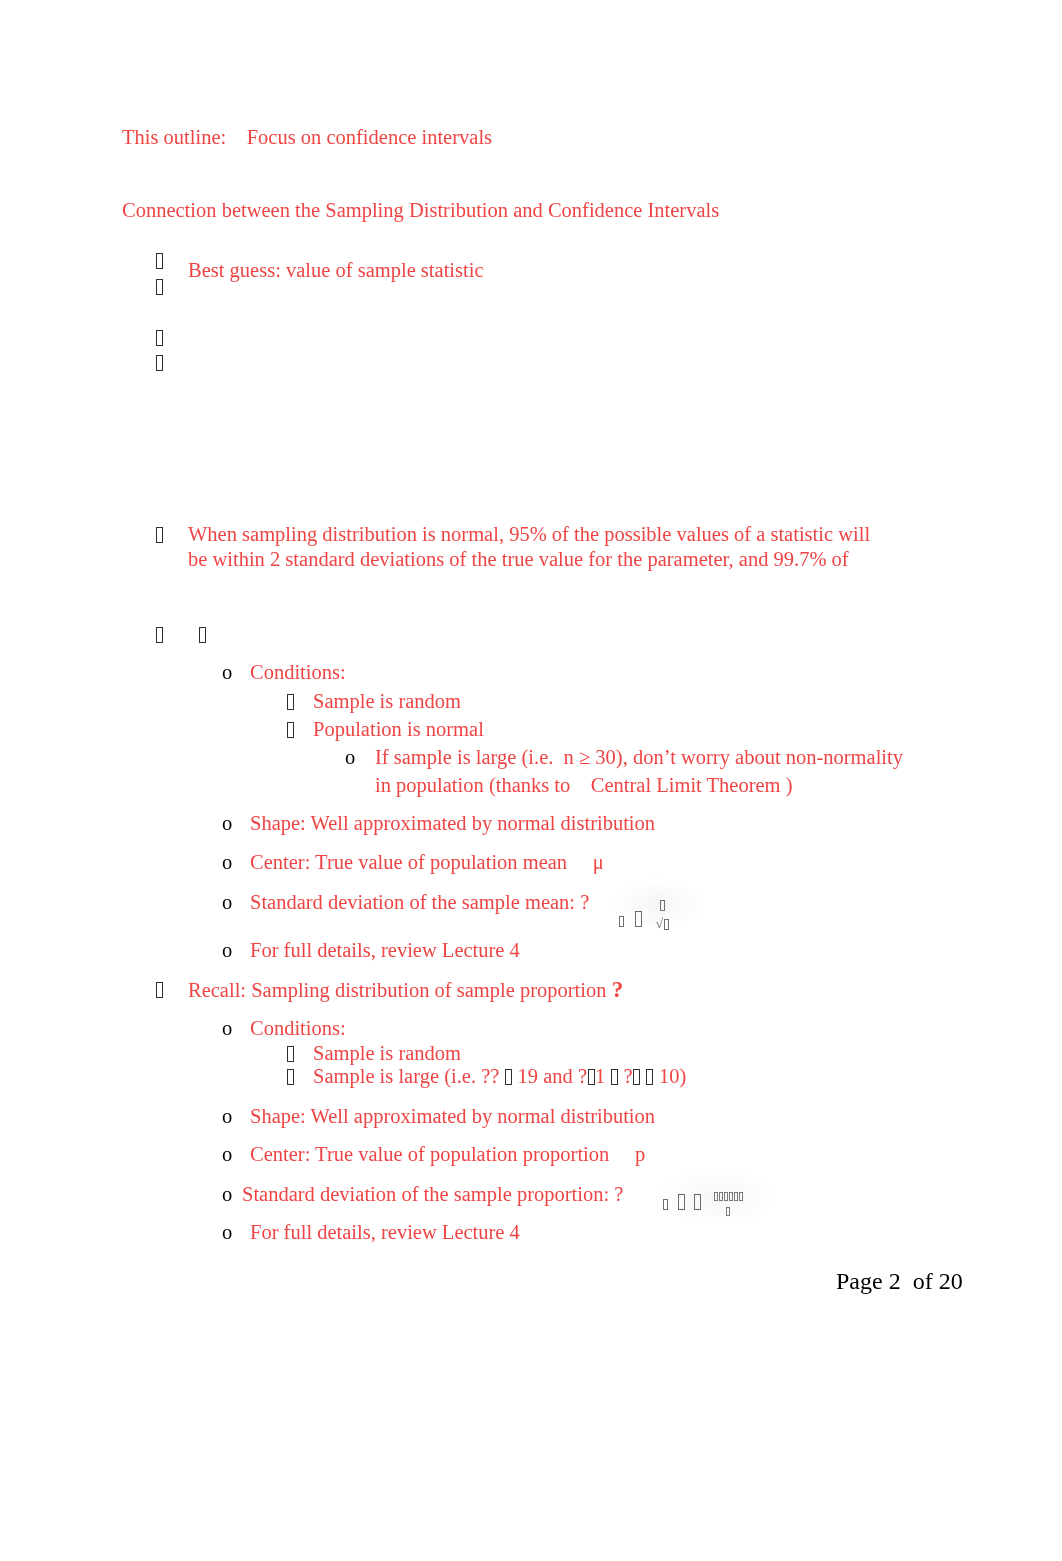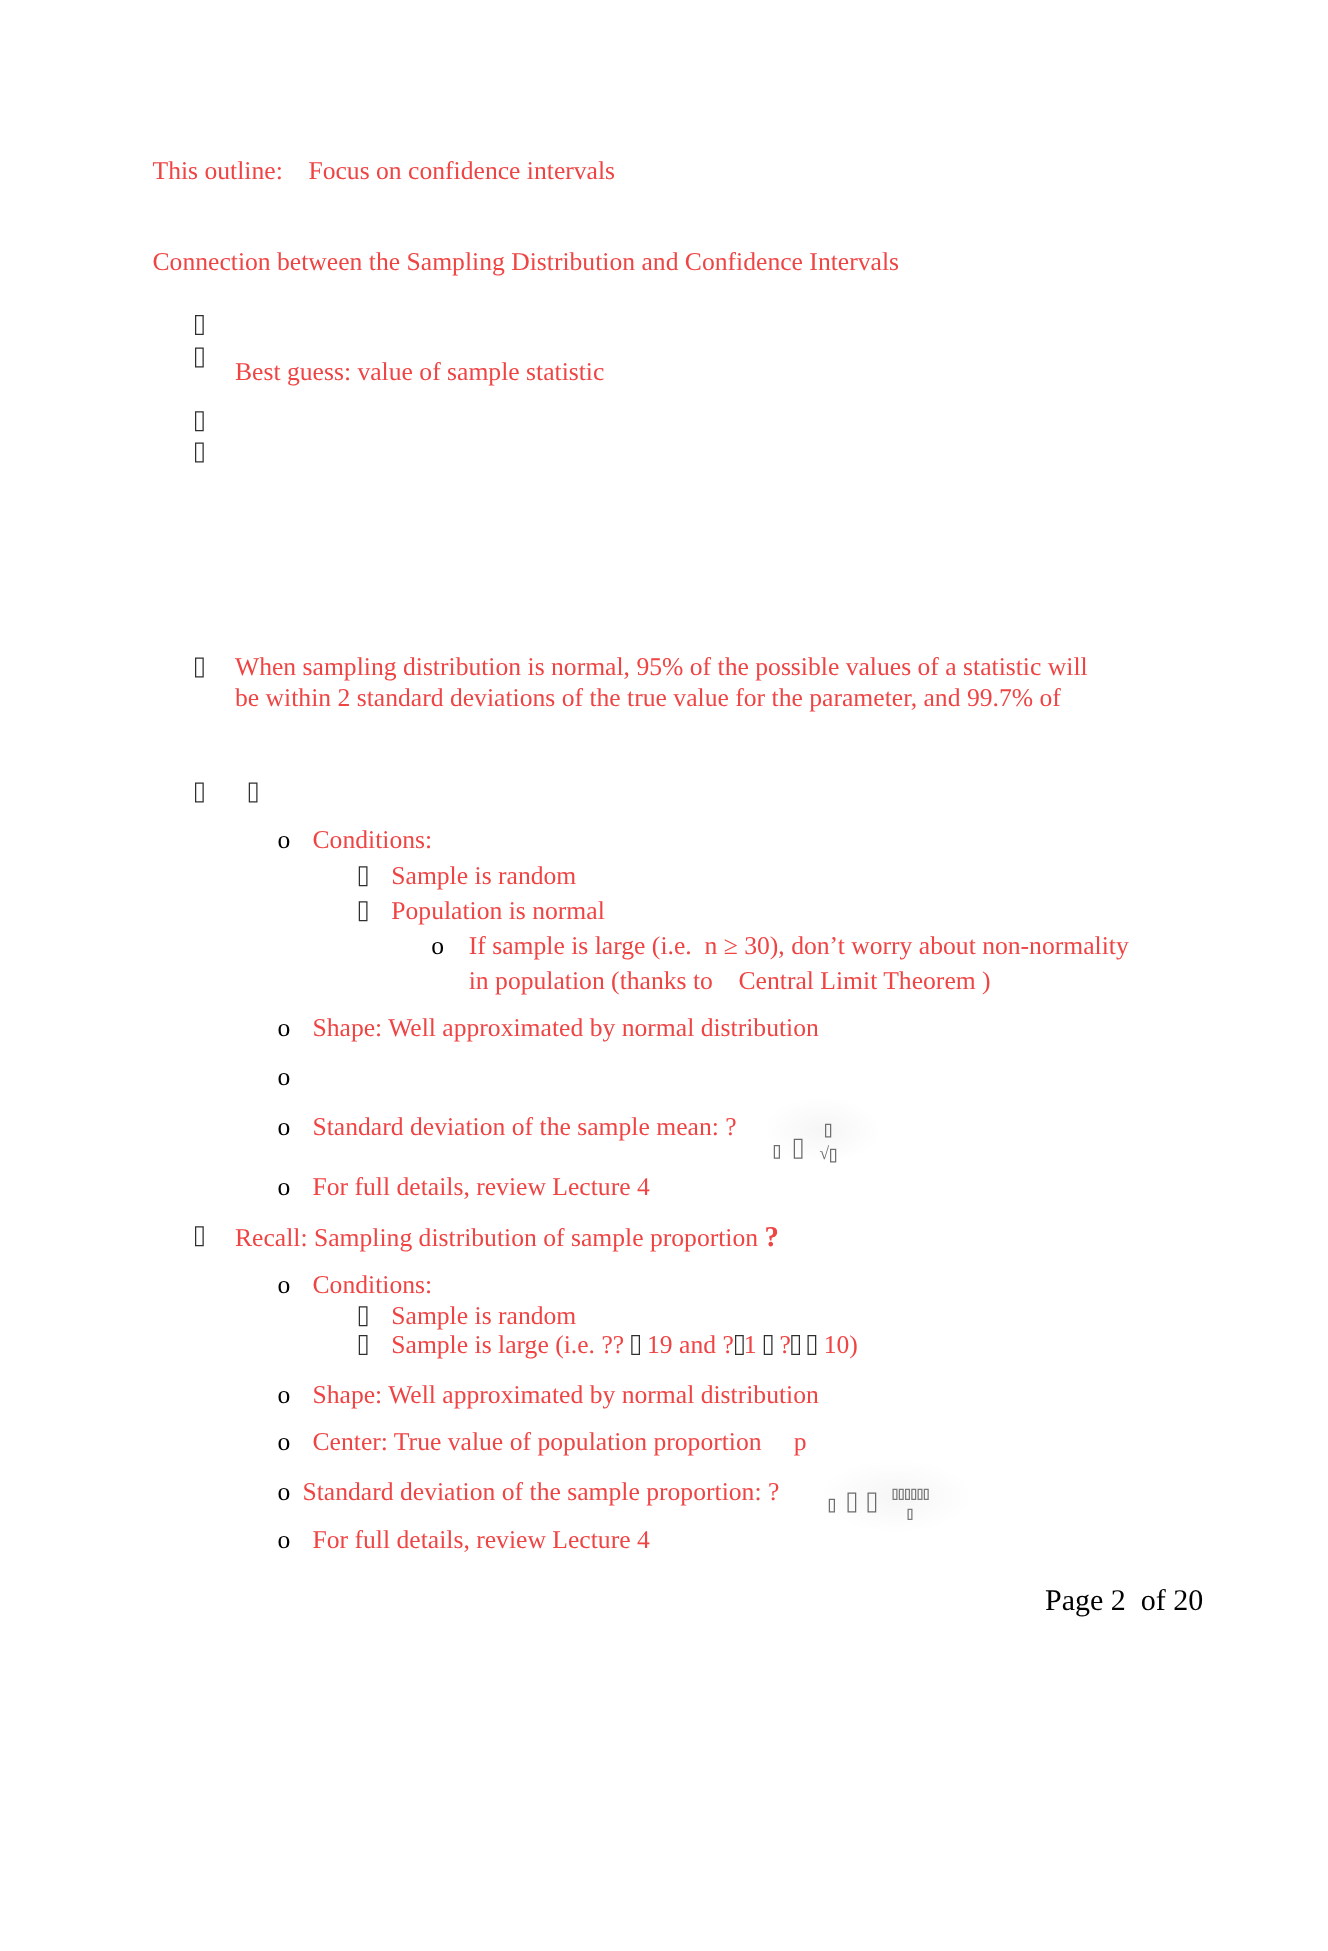--- a/index.html
+++ b/index.html
@@ -116,21 +116,21 @@
 
 <div class="page">
 
   <div class="tx" style="left:122px; top:125px;"><span>This outline:</span><span>    </span><span>Focus on confidence intervals</span></div>
 
   <div class="tx" style="left:122px; top:198px;">Connection between the Sampling Distribution and Confidence Intervals</div>
 
   <span class="bullet" style="left:155px; top:248px;"><span class="tofu"></span></span>
 
   <span class="bullet" style="left:155px; top:274px;"><span class="tofu"></span></span>
-  <div class="tx" style="left:188px; top:286px;">Best guess: value of sample statistic</div>
+  <div class="tx" style="left:188px; top:258px;">Best guess: value of sample statistic</div>
 
   <span class="bullet" style="left:155px; top:325px;"><span class="tofu"></span></span>
 
   <span class="bullet" style="left:155px; top:350px;"><span class="tofu"></span></span>
 
   <span class="bullet" style="left:155px; top:522px;"><span class="tofu"></span></span>
   <div class="tx" style="left:188px; top:522px;">When sampling distribution is normal, 95% of the possible values of a statistic will</div>
   <div class="tx" style="left:188px; top:547px;">be within 2 standard deviations of the true value for the parameter, and 99.7% of</div>
 
   <span class="bullet" style="left:155px; top:622px;"><span class="tofu"></span></span>
@@ -146,20 +146,21 @@
   <div class="tx" style="left:313px; top:717px;">Population is normal</div>
 
   <span class="omark" style="left:345px; top:745px;">o</span>
   <div class="tx" style="left:375px; top:745px;">If sample is large (i.e.  n ≥ 30), don’t worry about non-normality</div>
   <div class="tx" style="left:375px; top:773px;">in population (thanks to    Central Limit Theorem )</div>
 
   <span class="omark" style="left:222px; top:811px;">o</span>
   <div class="tx" style="left:250px; top:811px;">Shape: Well approximated by normal distribution</div>
 
   <span class="omark" style="left:222px; top:850px;">o</span>
+  <div class="tx" style="left:250px; top:850px;"><span>Center: True value of population mean</span><span>     </span><span>μ</span></div>
 
   <span class="omark" style="left:222px; top:890px;">o</span>
   <div class="tx" style="left:250px; top:890px;">Standard deviation of the sample mean: ?</div>
 
   <div class="eq" style="left:612px; top:878px; width:92px; height:52px;">
     <div class="row" style="padding-top:18px; padding-left:6px;">
       <span class="tofu gysm"></span>
       <span class="tofu gy" style="margin-left:7px;"></span>
       <span class="frac" style="margin-left:9px; margin-bottom:-4px;">
         <span class="num"><span class="tofu gysm"></span></span>

